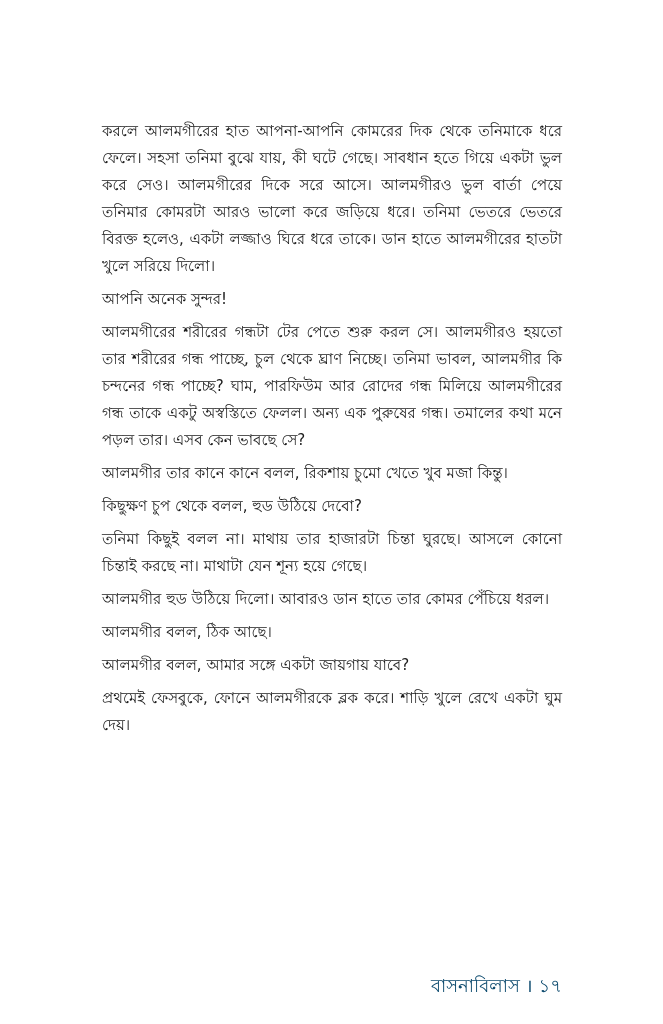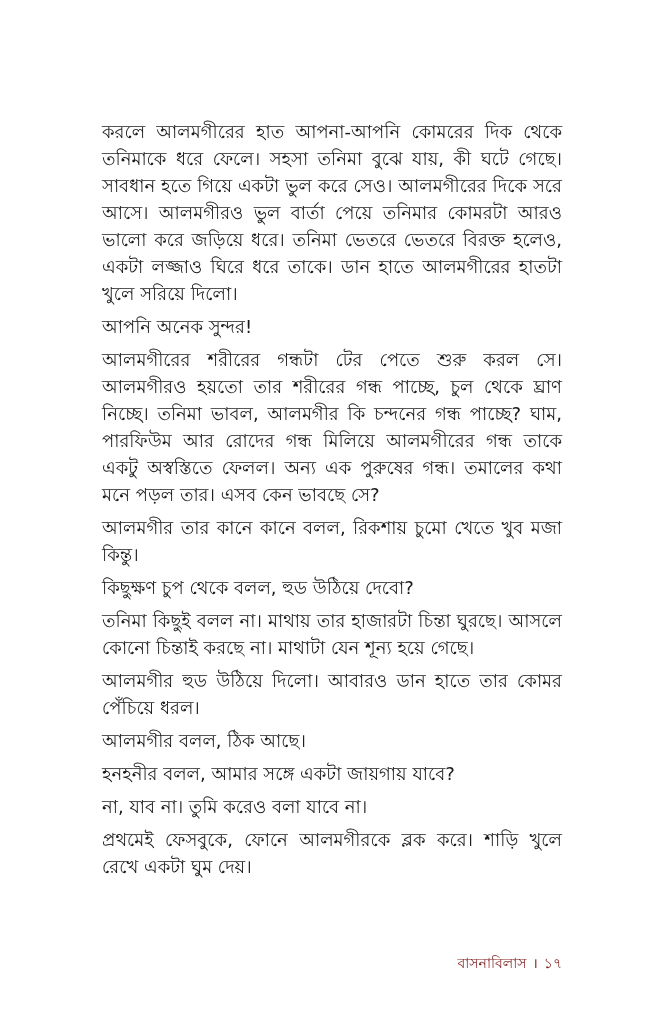--- a/index.html
+++ b/index.html
@@ -16,47 +16,46 @@
       color: #1a1a1a;
     }
     .page-body {
       position: absolute;
       left: 102px;
       top: 118px;
       width: 460px;
     }
     .para {
       margin: 0 0 6px 0;
-      font-size: 18px;
+      font-size: 15px;
       line-height: 27px;
       text-align: justify;
       text-align-last: left;
     }
     .footer {
       position: absolute;
       right: 101px;
-      top: 953px;
-      font-size: 14px;
+      top: 976px;
+      font-size: 18px;
       line-height: 20px;
-      color: #7f1d1d;
+      color: #0c4a6e;
     }
     .footer .sep { margin: 0 6px; }
   </style>
 </head>
 <body>
 
 <div class="page-body">
   <p class="para">করলে আলমগীরের হাত আপনা-আপনি কোমরের দিক থেকে তনিমাকে ধরে ফেলে। সহসা তনিমা বুঝে যায়, কী ঘটে গেছে। সাবধান হতে গিয়ে একটা ভুল করে সেও। আলমগীরের দিকে সরে আসে। আলমগীরও ভুল বার্তা পেয়ে তনিমার কোমরটা আরও ভালো করে জড়িয়ে ধরে। তনিমা ভেতরে ভেতরে বিরক্ত হলেও, একটা লজ্জাও ঘিরে ধরে তাকে। ডান হাতে আলমগীরের হাতটা খুলে সরিয়ে দিলো।</p>
   <p class="para">আপনি অনেক সুন্দর!</p>
   <p class="para">আলমগীরের শরীরের গন্ধটা টের পেতে শুরু করল সে। আলমগীরও হয়তো তার শরীরের গন্ধ পাচ্ছে, চুল থেকে ঘ্রাণ নিচ্ছে। তনিমা ভাবল, আলমগীর কি চন্দনের গন্ধ পাচ্ছে? ঘাম, পারফিউম আর রোদের গন্ধ মিলিয়ে আলমগীরের গন্ধ তাকে একটু অস্বস্তিতে ফেলল। অন্য এক পুরুষের গন্ধ। তমালের কথা মনে পড়ল তার। এসব কেন ভাবছে সে?</p>
   <p class="para">আলমগীর তার কানে কানে বলল, রিকশায় চুমো খেতে খুব মজা কিন্তু।</p>
   <p class="para">কিছুক্ষণ চুপ থেকে বলল, হুড উঠিয়ে দেবো?</p>
   <p class="para">তনিমা কিছুই বলল না। মাথায় তার হাজারটা চিন্তা ঘুরছে। আসলে কোনো চিন্তাই করছে না। মাথাটা যেন শূন্য হয়ে গেছে।</p>
   <p class="para">আলমগীর হুড উঠিয়ে দিলো। আবারও ডান হাতে তার কোমর পেঁচিয়ে ধরল।</p>
   <p class="para">আলমগীর বলল, ঠিক আছে।</p>
-  <p class="para">হনহনীর বলল, আমার সঙ্গে একটা জায়গায় যাবে?</p>
-  <p class="para">না, যাব না। তুমি করেও বলা যাবে না।</p>
+  <p class="para">আলমগীর বলল, আমার সঙ্গে একটা জায়গায় যাবে?</p>
   <p class="para">প্রথমেই ফেসবুকে, ফোনে আলমগীরকে ব্লক করে। শাড়ি খুলে রেখে একটা ঘুম দেয়।</p>
 </div>
 
 <div class="footer">
   <span>বাসনাবিলাস</span><span class="sep">।</span><span>১৭</span>
 </div>
 
 </body></html>

